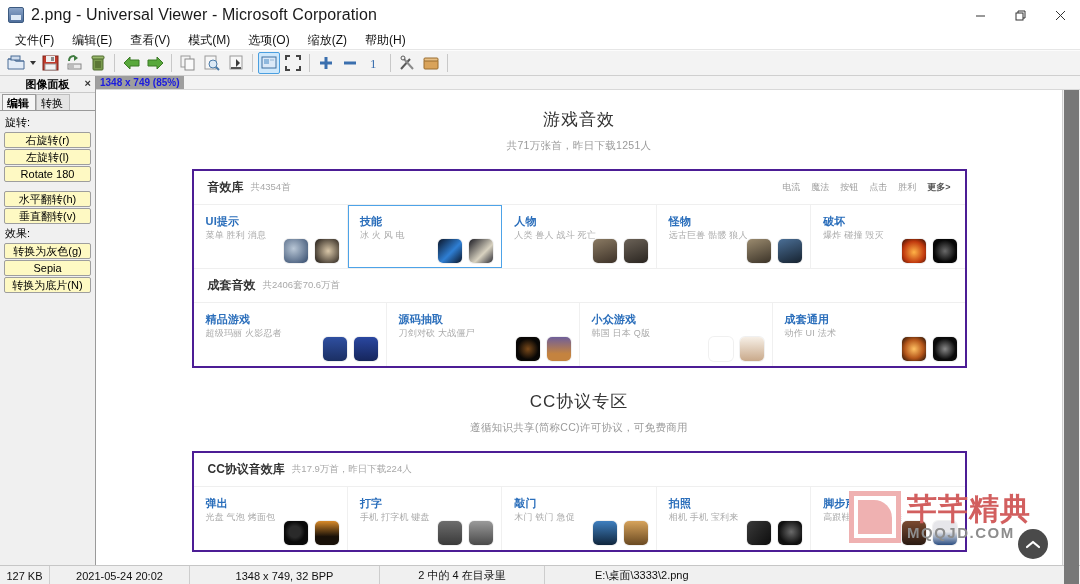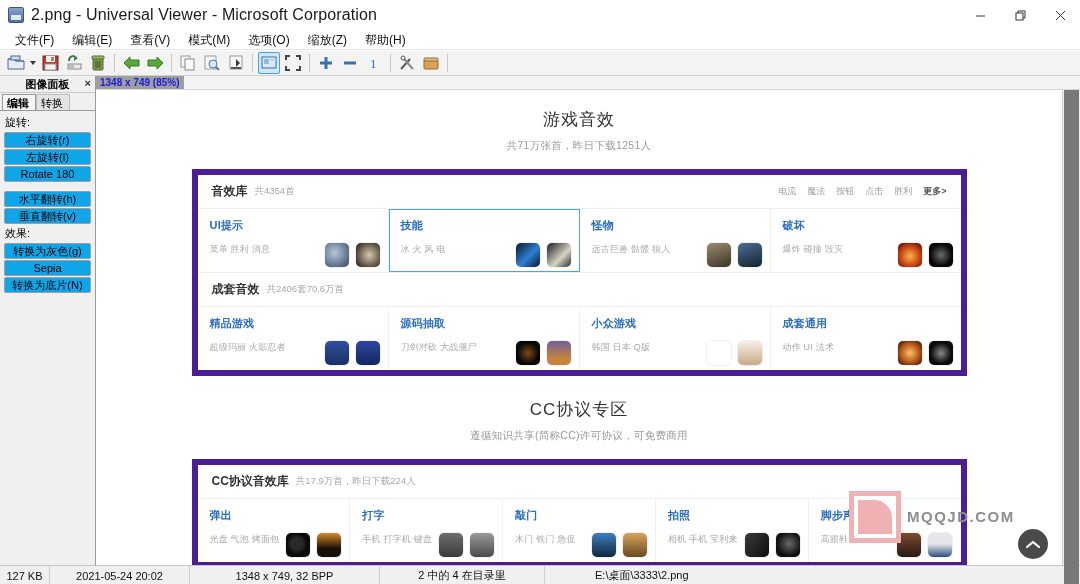--- a/index.html
+++ b/index.html
@@ -69,21 +69,21 @@
   .dock-tab {
     font-size:11px; padding:1px 6px 1px 4px; border:1px solid #bdbdbd; border-bottom:none;
     background:#e4e4e4; color:#000; line-height:14px;
   }
   .dock-tab.active { background:#f6f6f6; font-weight:bold; border-color:#9a9a9a; }
   .dock-body { padding:2px 4px 0 4px; border-top:1px solid #9a9a9a; margin-top:-1px; flex:1;
                background:#f0f0f0; }
   .dock-label { font-size:11px; color:#000; margin:2px 0 2px 1px; }
   .btn {
     display:block; width:100%; height:16px; margin:1px 0;
-    font-size:11px; color:#000; background:#0ea5e9;
+    font-size:11px; color:#000; background:#fef9c3;
     border:1px solid #9e9e9e; border-radius:2px;
     line-height:13px; text-align:center;
     font-family:"Liberation Sans", sans-serif;
   }
   .gap { height:7px; }
 
   
   .viewer { flex:1; display:flex; flex-direction:column; min-width:0; background:#ffffff; }
   .dimbar { height:14px; flex:0 0 14px; background:#f3f3f3; display:flex; align-items:center;
             border-bottom:1px solid #d8d8d8; }
@@ -99,41 +99,41 @@
   .vthumb { position:absolute; left:1px; right:1px; top:0; height:500px; background:#787878; }
 
   
   .page { width:100%; height:100%; background:#fff; position:relative; }
 
   .hero { text-align:center; padding-top:18px; }
   .hero h1 { font-size:17px; font-weight:normal; color:#333; letter-spacing:1px; }
   .hero p  { font-size:10.5px; color:#9a9a9a; margin-top:8px; letter-spacing:.3px; }
 
   .panel {
-    margin:16px auto 0 auto; width:775px; border:6px solid #4c1d95; background:#fff;
+    margin:16px auto 0 auto; width:775px; border:2px solid #4c1d95; background:#fff;
   }
   .panel-head {
     height:34px; display:flex; align-items:center; padding:0 14px;
     border-bottom:1px solid #efefef;
   }
   .panel-title { font-size:12px; font-weight:bold; color:#333; }
   .panel-count { font-size:9.5px; color:#a8a8a8; margin-left:7px; }
   .panel-tags { margin-left:auto; display:flex; align-items:center; gap:11px; }
   .tag { font-size:9px; color:#9d9d9d; }
   .tag.more { color:#555; font-weight:bold; }
 
   .cards { display:flex; }
   .card {
     flex:1 1 0; min-width:0; height:63px; padding:9px 10px 0 12px;
     border-right:1px solid #f0f0f0; position:relative;
   }
   .card:last-child { border-right:none; }
   .card.selected { outline:1.5px solid #4da3e8; outline-offset:-1px; z-index:3; }
   .card h3 { font-size:11px; color:#2a6ebb; font-weight:bold; letter-spacing:.2px; }
-  .card p  { font-size:9px; color:#aaa; margin-top:10px; letter-spacing:.2px; }
+  .card p  { font-size:9px; color:#aaa; margin-top:0; letter-spacing:.2px; }
   .thumbs { position:absolute; right:8px; bottom:5px; display:flex; gap:7px; }
   .thumb { width:24px; height:24px; border-radius:5px; background:#222; overflow:hidden;
            box-shadow:0 0 0 1px rgba(0,0,0,.06); }
 
   .section-split { height:1px; background:#efefef; }
 
   
   .watermark {
     position:absolute; right:8px; bottom:18px; width:205px; height:60px;
     display:flex; align-items:center; pointer-events:none;
@@ -393,20 +393,28 @@
                 </div>
                 <div class="card selected">
                   <h3>技能</h3>
                   <p>冰 火 风 电</p>
                   <div class="thumbs">
                     <div class="thumb" style="background:linear-gradient(135deg,#0b1528,#2f7fd4 55%,#0b1528)"></div>
                     <div class="thumb" style="background:linear-gradient(135deg,#1a1a22,#d8d2c0 60%,#2a2a33)"></div>
                   </div>
                 </div>
                 <div class="card">
+                  <h3>人物</h3>
+                  <p>人类 兽人 战斗 死亡</p>
+                  <div class="thumbs">
+                    <div class="thumb" style="background:linear-gradient(160deg,#8a7a63,#3d3228)"></div>
+                    <div class="thumb" style="background:linear-gradient(160deg,#6b6257,#2a2520)"></div>
+                  </div>
+                </div>
+                <div class="card">
                   <h3>怪物</h3>
                   <p>远古巨兽 骷髅 狼人</p>
                   <div class="thumbs">
                     <div class="thumb" style="background:linear-gradient(160deg,#9b8b6f,#3b3328)"></div>
                     <div class="thumb" style="background:linear-gradient(160deg,#4b6f96,#16222f)"></div>
                   </div>
                 </div>
                 <div class="card">
                   <h3>破坏</h3>
                   <p>爆炸 碰撞 毁灭</p>
@@ -510,20 +518,21 @@
                     <div class="thumb" style="background:linear-gradient(#7a4a30,#2a1a12)"></div>
                     <div class="thumb" style="background:linear-gradient(#e6e6ea 45%,#2d4f82)"></div>
                   </div>
                 </div>
               </div>
             </div>
 
             <div class="watermark">
               <div class="wm-badge"></div>
               <div class="wm-text">
+                <div class="wm-cn">芊芊精典</div>
                 <div class="wm-en">MQQJD.COM</div>
               </div>
             </div>
 
             <div class="gotop">
               <svg width="14" height="9" viewBox="0 0 14 9">
                 <polyline points="1,7 7,2 13,7" fill="none" stroke="#fff" stroke-width="2.2" stroke-linecap="round" stroke-linejoin="round"></polyline>
               </svg>
             </div>
 

